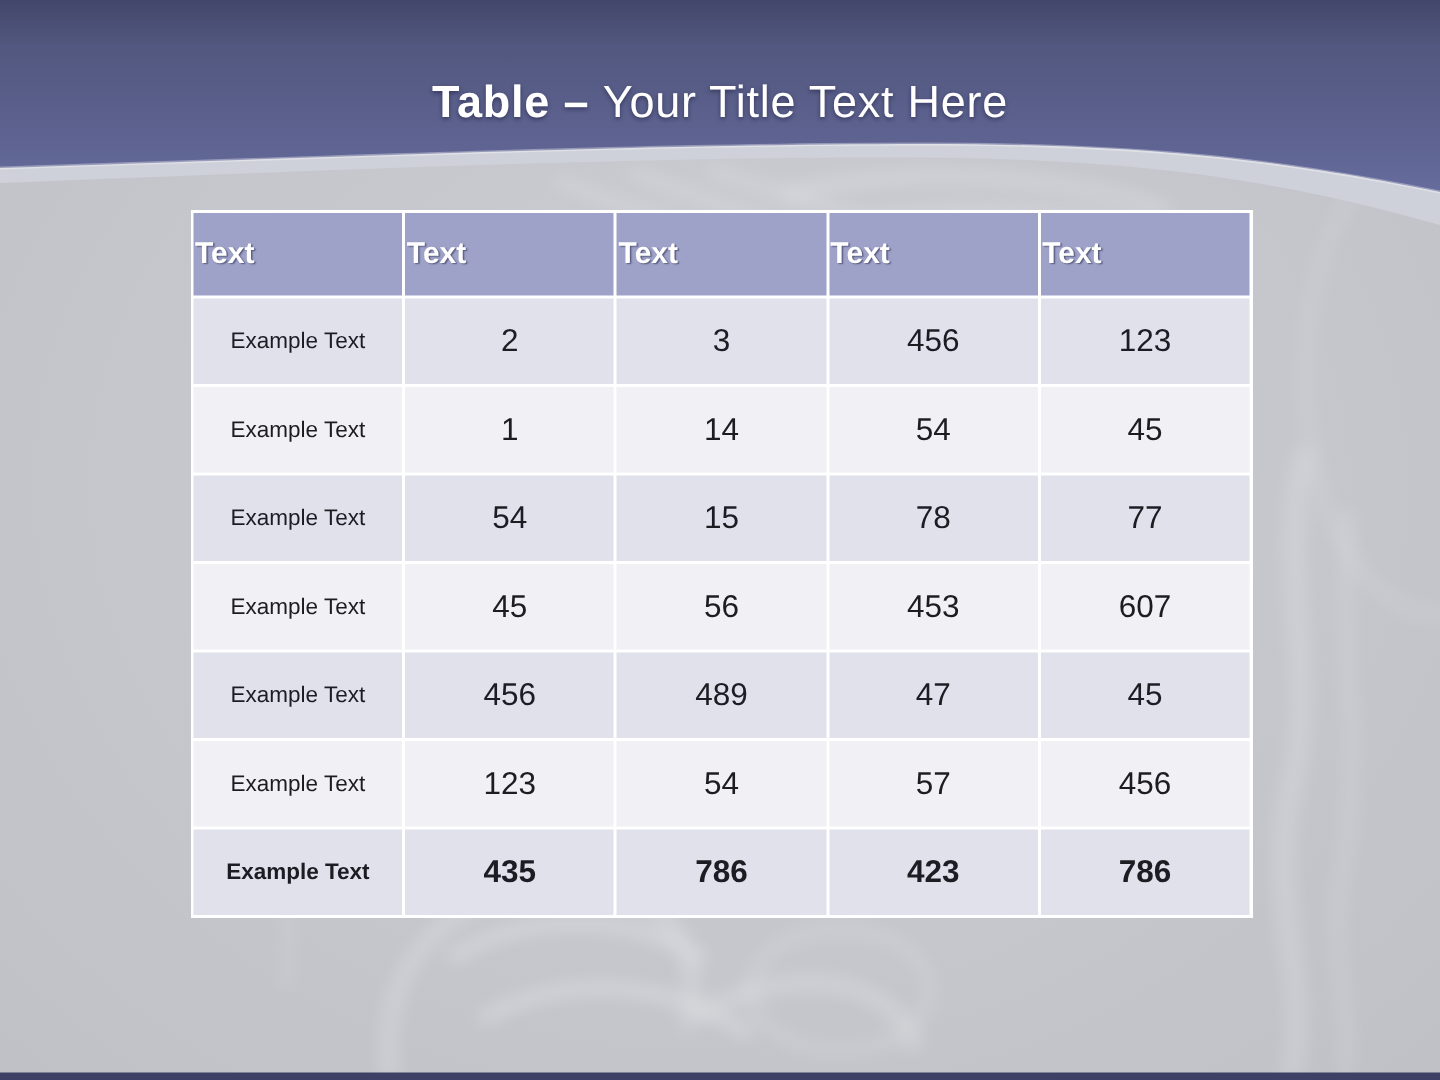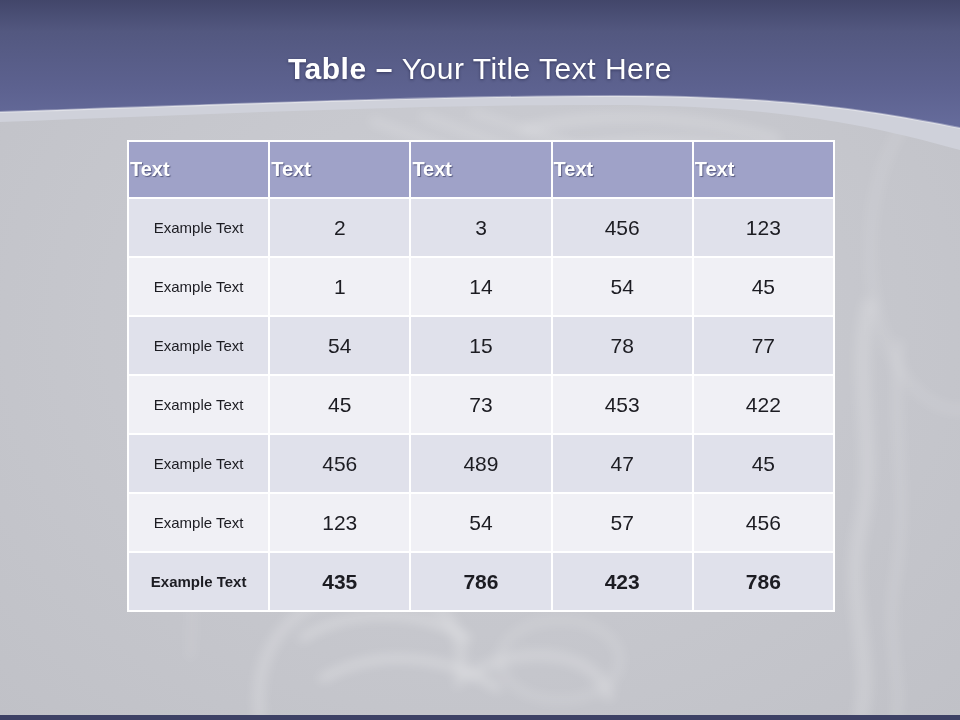--- a/index.html
+++ b/index.html
@@ -118,23 +118,23 @@
       <tr class="row-odd">
         <td class="label-cell">Example Text</td>
         <td class="value-cell">54</td>
         <td class="value-cell">15</td>
         <td class="value-cell">78</td>
         <td class="value-cell">77</td>
       </tr>
       <tr class="row-even">
         <td class="label-cell">Example Text</td>
         <td class="value-cell">45</td>
-        <td class="value-cell">73</td>
+        <td class="value-cell">56</td>
         <td class="value-cell">453</td>
-        <td class="value-cell">422</td>
+        <td class="value-cell">607</td>
       </tr>
       <tr class="row-odd">
         <td class="label-cell">Example Text</td>
         <td class="value-cell">456</td>
         <td class="value-cell">489</td>
         <td class="value-cell">47</td>
         <td class="value-cell">45</td>
       </tr>
       <tr class="row-even">
         <td class="label-cell">Example Text</td>

